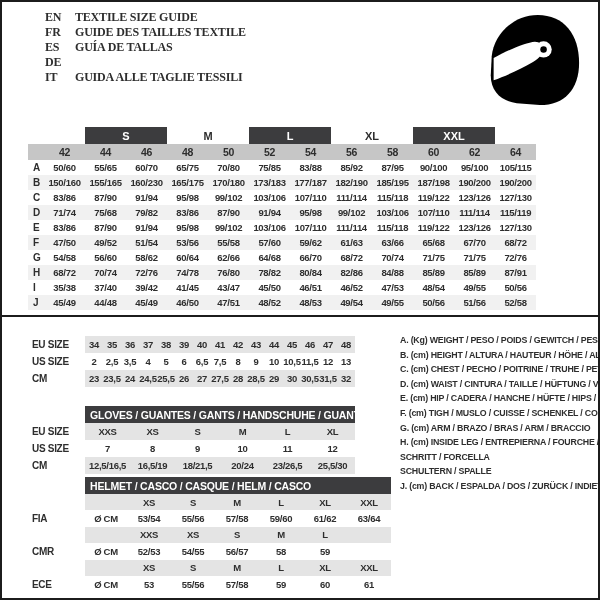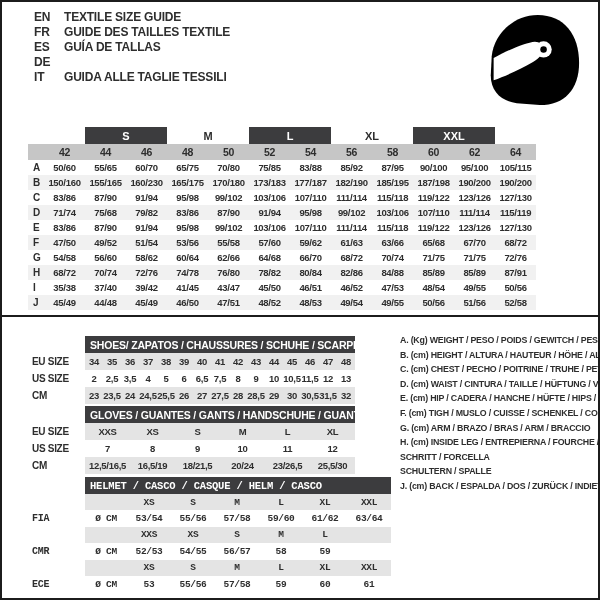--- a/index.html
+++ b/index.html
@@ -4,21 +4,21 @@
 <style>
   html,body{margin:0;padding:0;}
   body{
     width:600px;height:600px;position:relative;background:#ffffff;
     font-family:"Liberation Sans",sans-serif;color:#2e2e2e;overflow:hidden;
     -webkit-font-smoothing:antialiased;
   }
   .frame{position:absolute;inset:0;border:2px solid #1c1c1c;pointer-events:none;z-index:50;}
 
   
-  .languages{position:absolute;left:34px;top:10px;}
+  .languages{position:absolute;left:45px;top:10px;font-family:Liberation Serif, serif;}
   .lang-row{display:flex;font-weight:bold;font-size:12px;line-height:15px;letter-spacing:-0.2px;}
   .lang-code{width:30px;flex:0 0 30px;}
 
   
   .helmet-icon{position:absolute;left:477px;top:12px;width:112px;height:96px;}
 
   
   table{border-collapse:collapse;table-layout:fixed;}
   td{padding:0;white-space:nowrap;overflow:visible;}
   .size-table{position:absolute;left:28px;top:127px;width:508px;}
@@ -31,21 +31,21 @@
 
   
   .lowtable{position:absolute;left:30px;}
   .lowtable td{text-align:center;font-weight:bold;font-size:9.5px;letter-spacing:-0.3px;height:17px;}
   .lowtable td.bar{background:#3c3c3e;color:#fff;text-align:left;padding-left:5px;font-size:10.5px;letter-spacing:-0.2px;height:17px;}
   .lowtable td.lbl{text-align:left;padding-left:2px;font-size:10px;background:#ffffff !important;}
   .lowtable tr.gray td{background:#e4e4e4;}
   .lowtable tr.gray td.lbl{background:#ffffff;}
   #shoes-table{top:336px;width:325px;}
   #gloves-table{top:406px;width:325px;}
-  #helmet-table{top:477px;width:361px;font-family:Liberation Mono, monospace;}
+  #helmet-table{top:477px;width:361px;}
   #helmet-table td{height:16.4px;}
   #helmet-table td.bar{height:17px;}
 
   
   .separator{position:absolute;left:0;top:315px;width:600px;height:2px;background:#1c1c1c;}
 
   
   .legend{position:absolute;left:400px;top:333px;width:198px;}
   .legend-line{font-weight:bold;font-size:8.8px;line-height:14.6px;letter-spacing:-0.2px;white-space:nowrap;}
 </style>
@@ -292,24 +292,20 @@
       <col style="width: 18px;">
       <col style="width: 18px;">
       <col style="width: 18px;">
       <col style="width: 18px;">
       <col style="width: 18px;">
       <col style="width: 18px;">
       <col style="width: 18px;">
       <col style="width: 18px;">
     </colgroup>
   <tbody>
-    <tr>
-      <td class="lbl"></td>
-      <td class="bar" colspan="15">SHOES/ ZAPATOS / CHAUSSURES / SCHUHE / SCARPE</td>
-    </tr>
   <tr class="gray">
         <td class="lbl">EU SIZE</td>
         <td>34</td>
         <td>35</td>
         <td>36</td>
         <td>37</td>
         <td>38</td>
         <td>39</td>
         <td>40</td>
         <td>41</td>

